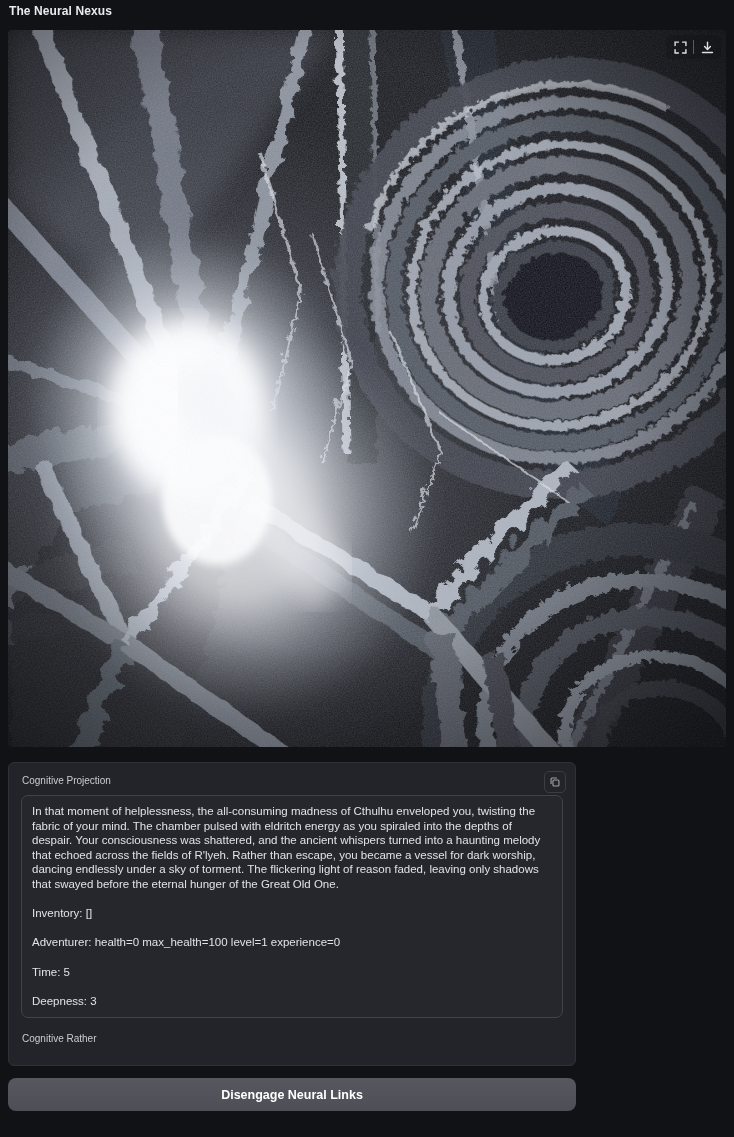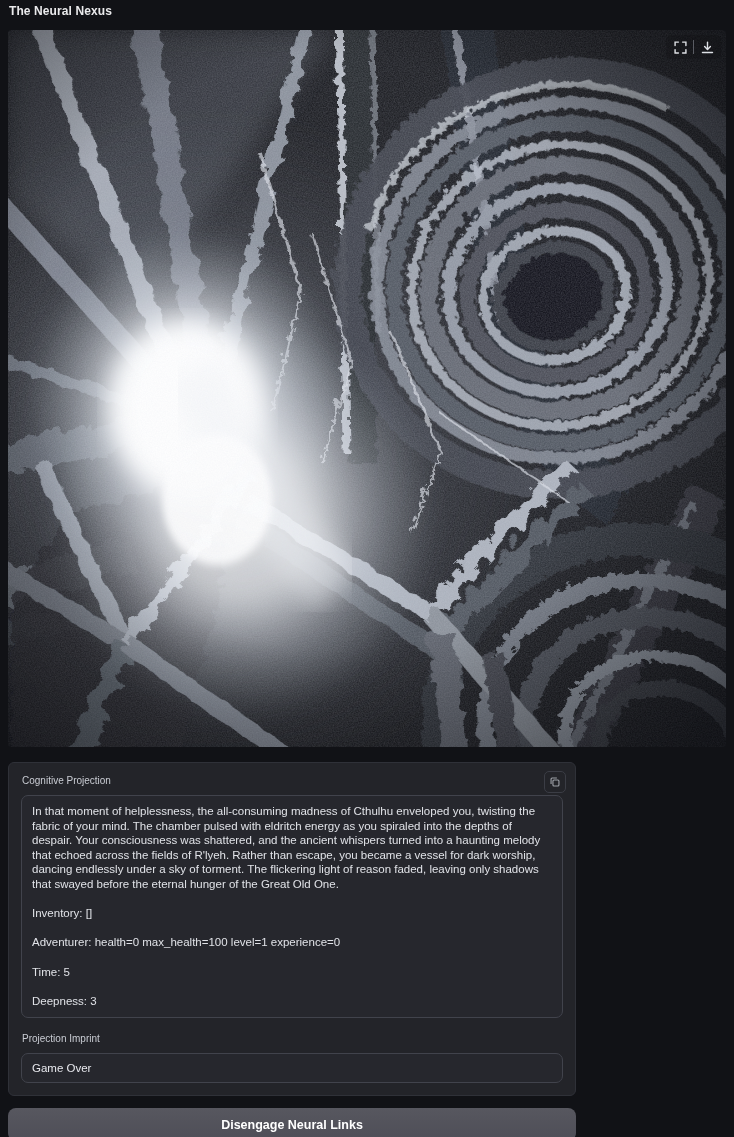--- a/index.html
+++ b/index.html
@@ -299,20 +299,19 @@
 Inventory: []
 
 Adventurer: health=0 max_health=100 level=1 experience=0
 
 Time: 5
 
 Deepness: 3
 
 Game Over: True</textarea>
 
-    <div class="block-label imprint-label">Projection Imprint</div>
-
-    <input class="imprint-input" type="text" spellcheck="false" value="Game Over" style="">
+    <div class="block-label imprint-label">Cognitive Rather</div>
+
   </div>
 
   <button class="action-button">Disengage Neural Links</button>
 
 </div>
 
 </body></html>

